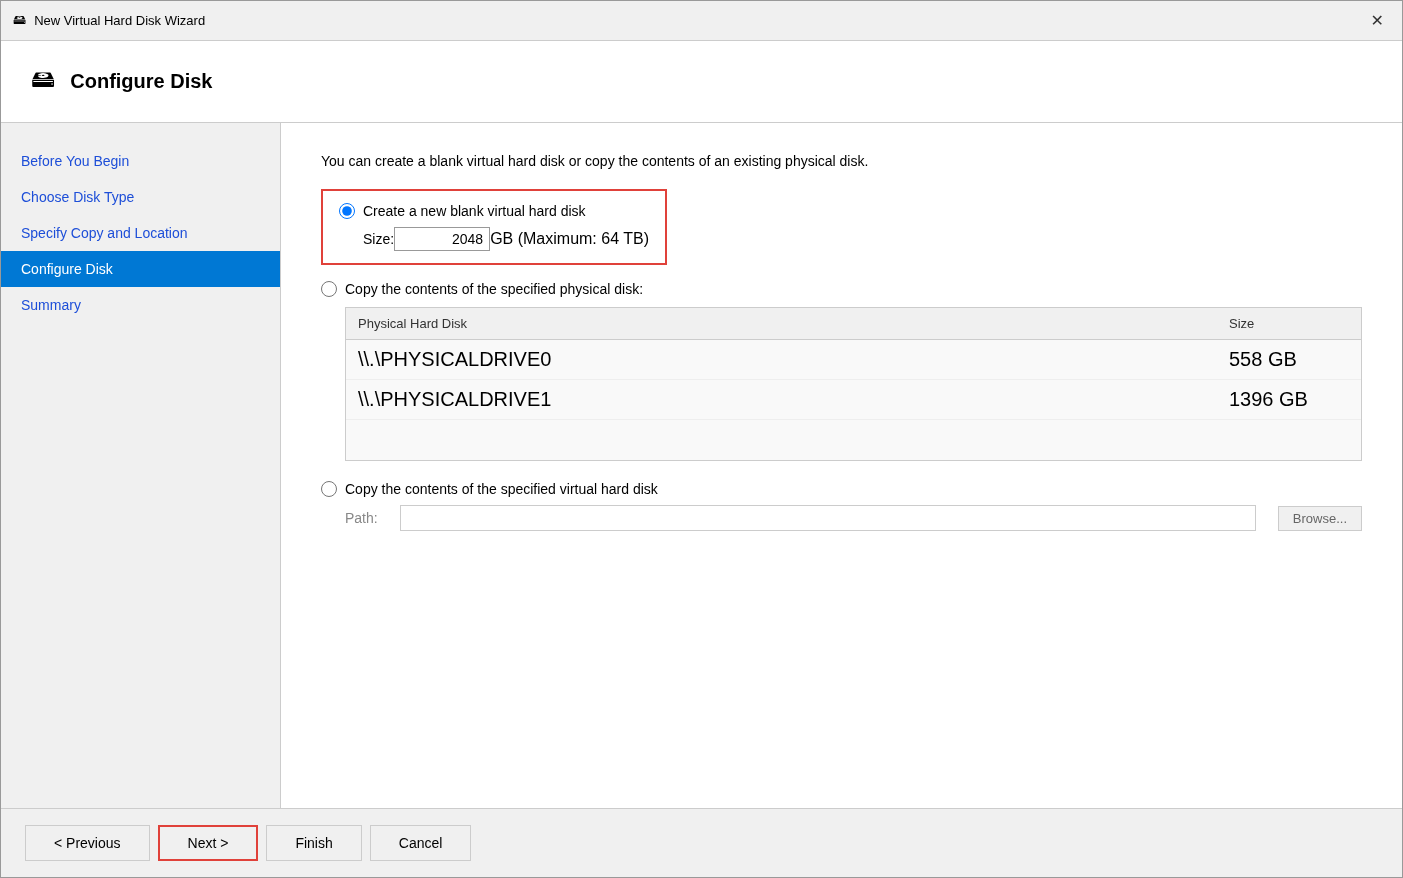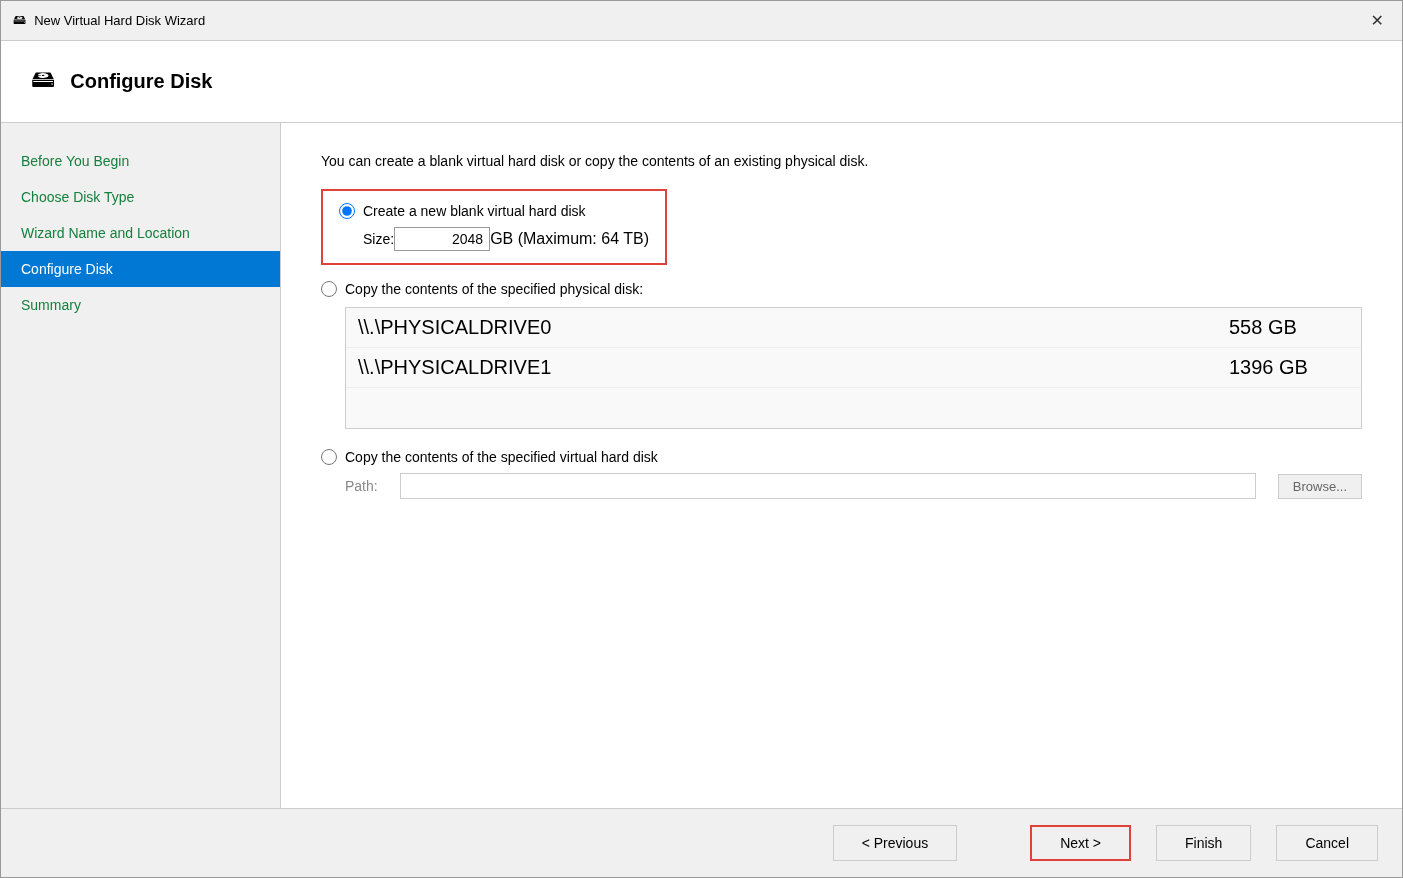--- a/index.html
+++ b/index.html
@@ -65,21 +65,21 @@
     }
     .sidebar {
       width: 280px;
       background: #f0f0f0;
       padding: 20px 0;
       border-right: 1px solid #ccc;
     }
     .sidebar-item {
       padding: 10px 20px;
       cursor: pointer;
-      color: #15803d;
+      color: #1d4ed8;
       font-size: 14px;
     }
     .sidebar-item.active {
       background: #0078d4;
       color: white;
     }
     .main-content {
       flex: 1;
       background: white;
       padding: 30px 40px;
@@ -197,36 +197,35 @@
       background: #f0f0f0;
       border: 1px solid #ccc;
       font-size: 13px;
       cursor: pointer;
       color: #666;
     }
     .footer {
       background: #f0f0f0;
       padding: 16px 24px;
       display: flex;
-      justify-content: flex-end;
-      gap: 25px;
+      justify-content: flex-start;
+      gap: 8px;
       border-top: 1px solid #ccc;
     }
     .footer-btn {
       padding: 8px 28px;
       font-size: 14px;
       cursor: pointer;
       border: 1px solid #ccc;
       background: #f0f0f0;
       color: #000;
       min-width: 90px;
     }
     .footer-btn.next-btn {
       border: 2px solid #e0413a;
-      margin-left: 48px;
     }
     input[type="radio"] {
       width: 16px;
       height: 16px;
       cursor: pointer;
     }
     
     .disk-icon-emoji {
       font-size: 24px;
     }
@@ -258,21 +257,21 @@
   <div class="content-area">
 
     <div class="sidebar">
       <div class="sidebar-item">
         <span>Before You Begin</span>
       </div>
       <div class="sidebar-item">
         <span>Choose Disk Type</span>
       </div>
       <div class="sidebar-item">
-        <span>Wizard Name and Location</span>
+        <span>Specify Copy and Location</span>
       </div>
       <div class="sidebar-item active">
         <span>Configure Disk</span>
       </div>
       <div class="sidebar-item">
         <span>Summary</span>
       </div>
     </div>
 
     <div class="main-content">
@@ -291,20 +290,24 @@
         </div>
       </div>
 
       
       <div class="copy-option">
         <div class="option-row">
           <input type="radio" name="disk-option" id="opt2" style="">
           <label for="opt2">Copy the contents of the specified physical disk:</label>
         </div>
         <div class="disk-table">
+          <div class="disk-table-header">
+            <span class="col-name">Physical Hard Disk</span>
+            <span class="col-size">Size</span>
+          </div>
           <div class="disk-table-row">
             <span class="col-name">\\.\PHYSICALDRIVE0</span>
             <span class="col-size">558 GB</span>
           </div>
           <div class="disk-table-row">
             <span class="col-name">\\.\PHYSICALDRIVE1</span>
             <span class="col-size">1396 GB</span>
           </div>
           <div class="disk-table-row" style="height:40px;"></div>
         </div>

